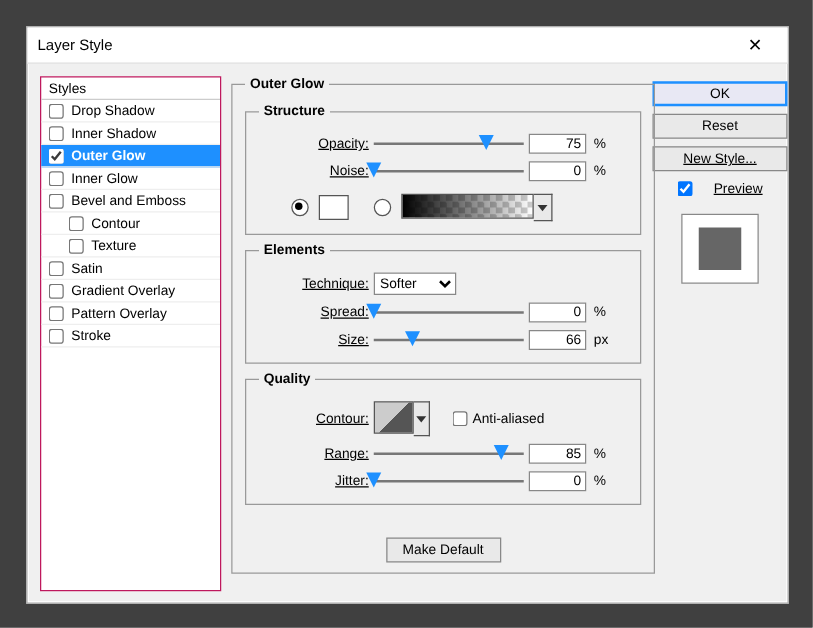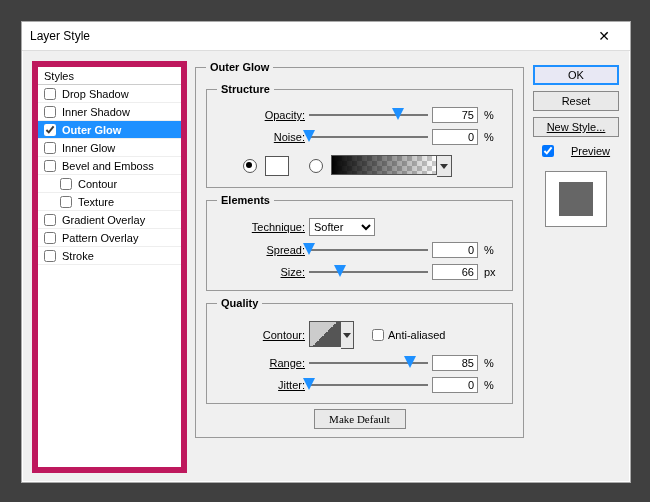--- a/index.html
+++ b/index.html
@@ -38,21 +38,21 @@
   }
   .body {
     display: flex;
     padding: 10px 10px 10px 10px;
     gap: 8px;
     height: calc(100% - 48px);
   }
   
   .styles-panel {
     width: 143px;
-    border: 6px solid #be185d;
+    border: 1px solid #be185d;
     background: #fff;
     display: flex;
     flex-direction: column;
     padding-bottom: 2px;
   }
   .styles-header {
     padding: 3px 6px 2px 6px;
     border-bottom: 1px solid #ccc;
   }
   .blending-options {
@@ -221,32 +221,32 @@
 
   .btn {
     border: 1px solid #888;
     background: #e9e9e9;
     height: 20px;
     min-width: 92px;
     font-size: 11px;
     font-family: inherit;
     padding: 0 8px;
   }
-  .btn-row { display:flex; gap:14px; justify-content:center; margin-top:5px;font-family:Liberation Serif, serif;}
+  .btn-row { display:flex; gap:14px; justify-content:center; margin-top:26px;}
 
   
   .rightcol {
     width: 88px;
     display:flex;
     flex-direction:column;
     align-items:center;
     gap:6px;
     padding-top:4px;
   }
-  .rightcol .btn { width: 86px; min-width: 0;}
+  .rightcol .btn { width: 108px; min-width: 0;}
   .ok-btn {
     border: 2px solid #1e90ff;
     background:#e8e8f4;
   }
   .preview-row { display:flex; align-items:center; gap:17px; margin-top:2px;}
   .preview-box-outer {
     margin-top:8px;
     border:1px solid #888;
     background:#fff;
     width:60px;height:54px;
@@ -297,20 +297,24 @@
             <input type="checkbox" style="">
             <span>Bevel and Emboss</span>
           </div>
           <div class="style-item nested">
             <input type="checkbox" style="">
             <span>Contour</span>
           </div>
           <div class="style-item nested">
             <input type="checkbox" style="">
             <span>Texture</span>
+          </div>
+          <div class="style-item">
+            <input type="checkbox" style="">
+            <span>Satin</span>
           </div>
           <div class="style-item">
             <input type="checkbox" style="">
             <span>Gradient Overlay</span>
           </div>
           <div class="style-item">
             <input type="checkbox" style="">
             <span>Pattern Overlay</span>
           </div>
           <div class="style-item">

